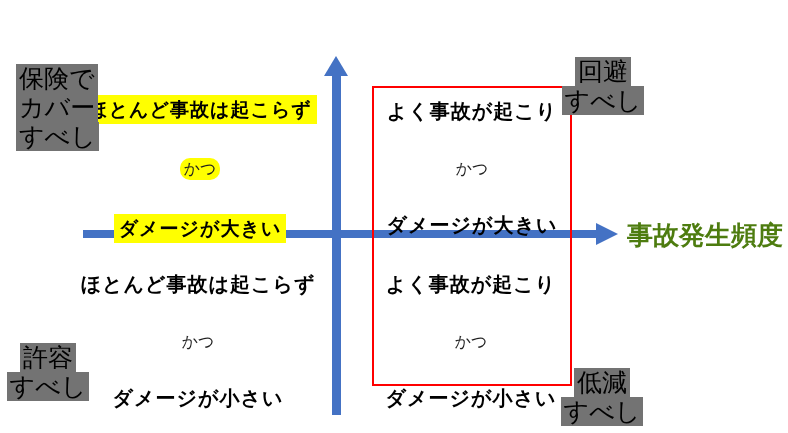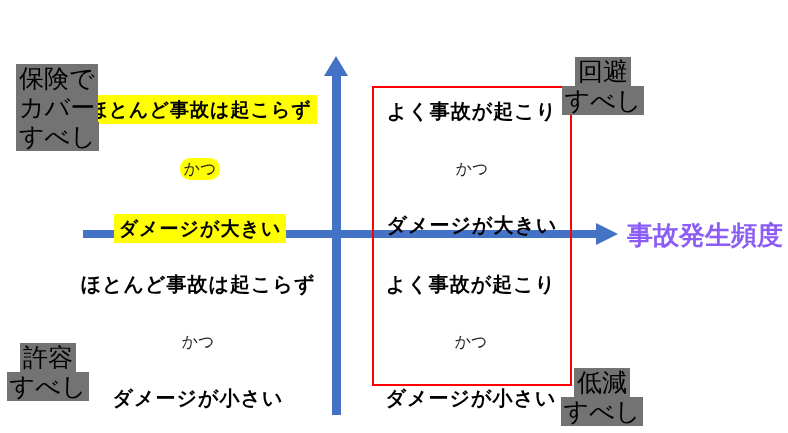--- a/index.html
+++ b/index.html
@@ -22,21 +22,21 @@
     text-align: center;
     font-size: 25px; font-weight: bold;
     color: #4472C4;
     letter-spacing: 0px;
     white-space: nowrap;
   }
   .x-axis-title {
     position: absolute;
     left: 627px; top: 218px;
     font-size: 26px; font-weight: bold;
-    color: #8b5cf6;
+    color: #4d7c0f;
     white-space: nowrap;
   }
   
   .v-axis-shaft {
     position: absolute;
     left: 332px; top: 74px; width: 9px; height: 341px;
     background: #4472C4;
   }
   .v-axis-head {
     position: absolute;

